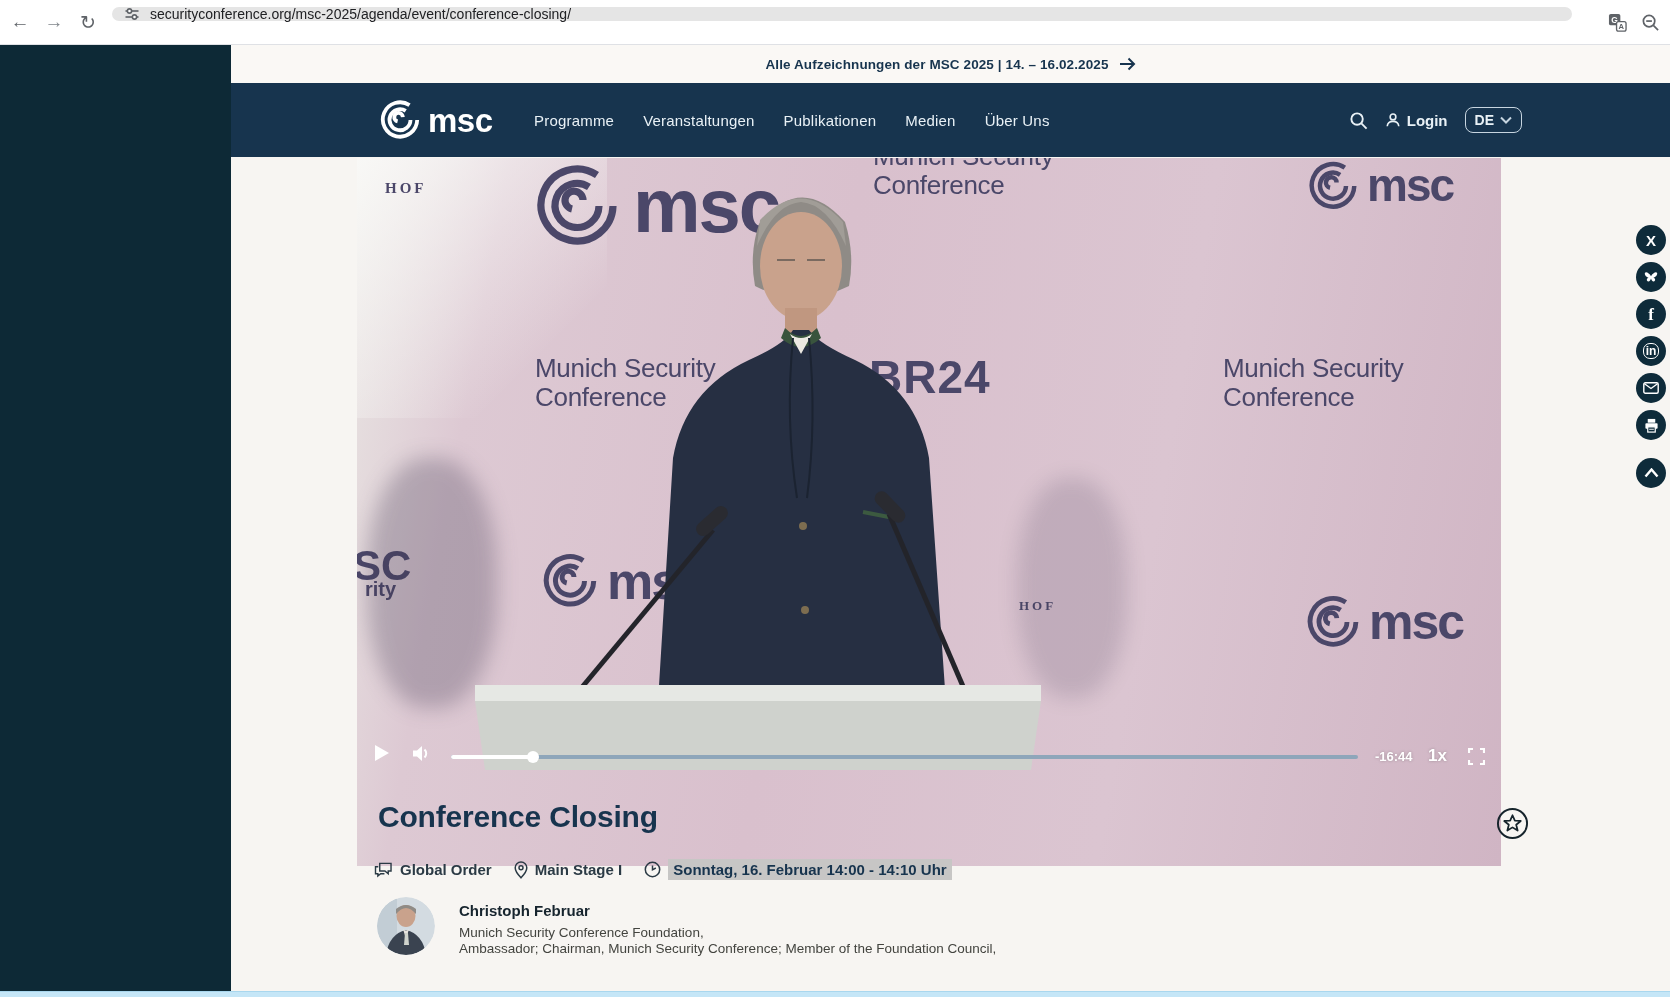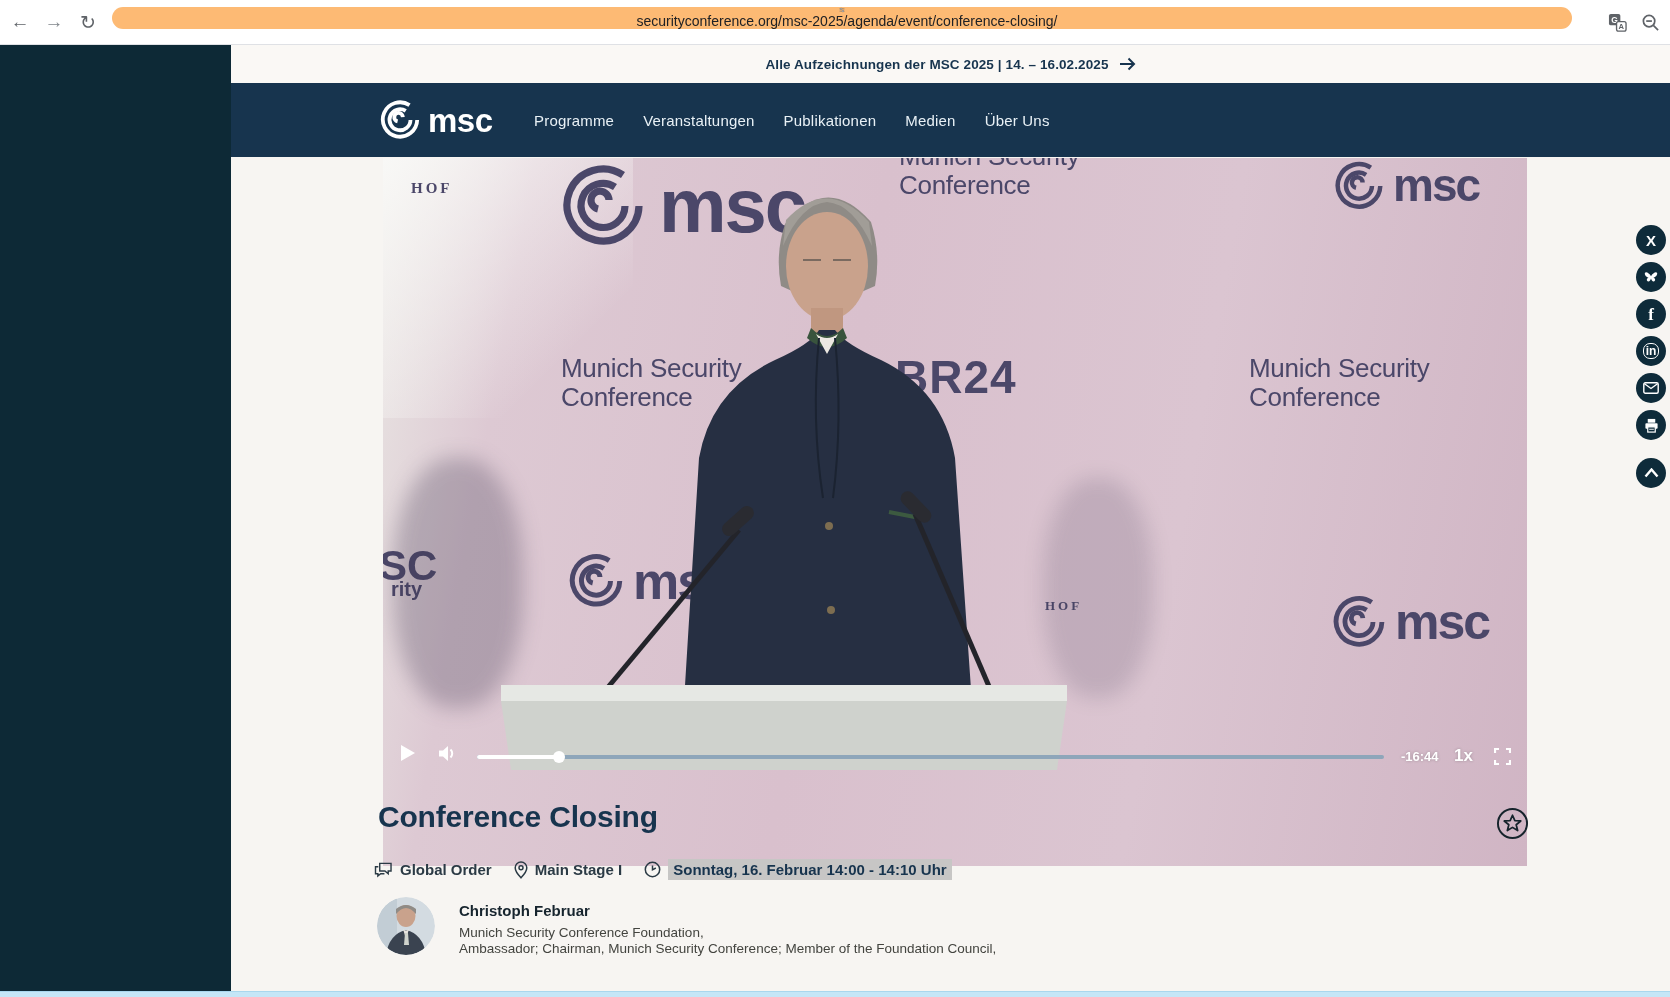--- a/index.html
+++ b/index.html
@@ -4,22 +4,22 @@
 <style>
   html,body{margin:0;padding:0;}
   body{width:1670px;height:997px;overflow:hidden;background:var(--page-bg,#f7f5f2);
        font-family:"Liberation Sans",sans-serif;position:relative;}
 
   
   .toolbar{position:absolute;left:0;top:0;width:1670px;height:44px;background:var(--toolbar-bg,#fff);
            border-bottom:1px solid #dfe1e5;display:flex;align-items:center;z-index:30;}
   .navbtn{width:28px;height:28px;display:flex;align-items:center;justify-content:center;
           color:#5f6368;font-size:19px;border-radius:50%;margin-left:6px;}
-  .urlbar{position:absolute;left:112px;top:7px;width:1460px;height:22px;border-radius:15px;
-          background:#fdba74;display:flex;align-items:center;padding:0 12px;box-sizing:border-box;flex-direction:column;}
+  .urlbar{position:absolute;left:112px;top:7px;width:1460px;height:14px;border-radius:15px;
+          background:#e5e5e5;display:flex;align-items:center;padding:0 12px;box-sizing:border-box;}
   .url{font-size:14px;color:#202124;margin-left:10px;white-space:nowrap;}
   .tbicons{position:absolute;right:10px;top:0;height:44px;display:flex;align-items:center;gap:14px;}
 
   
   .sidebar{position:absolute;left:0;top:45px;width:231px;height:947px;background:var(--sidebar,#0d2936);z-index:5;}
   .banner{position:absolute;left:231px;top:45px;width:1439px;height:38px;background:var(--banner-bg,#faf8f5);
           display:flex;align-items:center;justify-content:center;gap:10px;z-index:4;}
   .banner-label{font-size:13.5px;font-weight:700;color:var(--accent-text,#17344e);letter-spacing:.1px;}
   .strip{position:absolute;left:0;top:991px;width:1670px;height:6px;background:var(--strip-blue,#c5e6f7);
          border-top:1px solid #a9d7ee;z-index:31;}
@@ -29,21 +29,21 @@
   .brand{position:absolute;left:148px;top:0;height:74px;display:flex;align-items:center;gap:7px;color:#fff;}
   .brand-text{font-size:33px;font-weight:600;letter-spacing:-.5px;line-height:1;}
   .menu{position:absolute;left:303px;top:0;height:74px;display:flex;align-items:center;gap:29px;}
   .menu-item{color:#e9f1f6;font-size:15px;font-weight:400;letter-spacing:.2px;cursor:pointer;}
   .navright{position:absolute;right:148px;top:0;height:74px;display:flex;align-items:center;gap:17px;color:#e9f1f6;}
   .login{display:flex;align-items:center;gap:6px;font-size:15px;font-weight:600;}
   .lang{display:flex;align-items:center;gap:6px;font-size:14px;font-weight:700;border:1.5px solid #c7d5e0;
         border-radius:8px;padding:4px 9px;}
 
   
-  .video{position:absolute;left:383px;top:158px;width:1144px;height:708px;overflow:hidden;z-index:4;
+  .video{position:absolute;left:357px;top:158px;width:1144px;height:708px;overflow:hidden;z-index:4;
          background:linear-gradient(100deg,#e9e6e3 0%,#ddc9d3 12%,#d9c0cd 40%,#dbc5d1 68%,#d0b5c4 100%);}
   .wall-light{position:absolute;left:0;top:0;width:250px;height:260px;
          background:linear-gradient(135deg,rgba(250,250,248,.9),rgba(250,250,248,0) 75%);}
   .blob{position:absolute;background:rgba(62,54,78,.28);filter:blur(10px);border-radius:45%;}
   .bt{position:absolute;color:var(--backdrop-ink,#4b4769);white-space:nowrap;}
   .mscmark{display:block;color:var(--backdrop-ink,#4b4769);}
   .msclogo{position:absolute;display:flex;align-items:center;color:var(--backdrop-ink,#4b4769);}
   .msclogo .t{font-weight:700;letter-spacing:-2px;line-height:.9;}
   .two-line{font-weight:400;font-size:26px;line-height:1.1;letter-spacing:-.3px;}
   .speaker{position:absolute;left:0;top:0;}
@@ -132,20 +132,39 @@
       </g>
     </svg>
     <span class="brand-text">msc</span>
   </div>
   <div class="menu">
     <span class="menu-item">Programme</span>
     <span class="menu-item">Veranstaltungen</span>
     <span class="menu-item">Publikationen</span>
     <span class="menu-item">Medien</span>
     <span class="menu-item">Über Uns</span>
+  </div>
+  <div class="navright">
+    <svg width="19" height="19" viewBox="0 0 20 20">
+      <circle cx="8.5" cy="8.5" r="6" fill="none" stroke="#e9f1f6" stroke-width="2"></circle>
+      <line x1="13" y1="13" x2="18.5" y2="18.5" stroke="#e9f1f6" stroke-width="2"></line>
+    </svg>
+    <span class="login">
+      <svg width="16" height="16" viewBox="0 0 18 18">
+        <circle cx="9" cy="5.5" r="3.2" fill="none" stroke="#e9f1f6" stroke-width="1.8"></circle>
+        <path d="M2.5 16 Q3 10.5 9 10.5 Q15 10.5 15.5 16" fill="none" stroke="#e9f1f6" stroke-width="1.8"></path>
+      </svg>
+      <span>Login</span>
+    </span>
+    <span class="lang">
+      <span>DE</span>
+      <svg width="12" height="8" viewBox="0 0 12 8">
+        <polyline points="1,1.5 6,6.5 11,1.5" fill="none" stroke="#c7d5e0" stroke-width="2"></polyline>
+      </svg>
+    </span>
   </div>
 </div>
 
 <div class="video">
   <div class="wall-light"></div>
 
   <span class="bt serif" style="left:28px;top:22px;font-size:15px;">HOF</span>
 
   <div class="msclogo" style="left:176px;top:4px;gap:12px;">
     <svg class="mscmark" width="88" height="88" viewBox="0 0 44 44">

